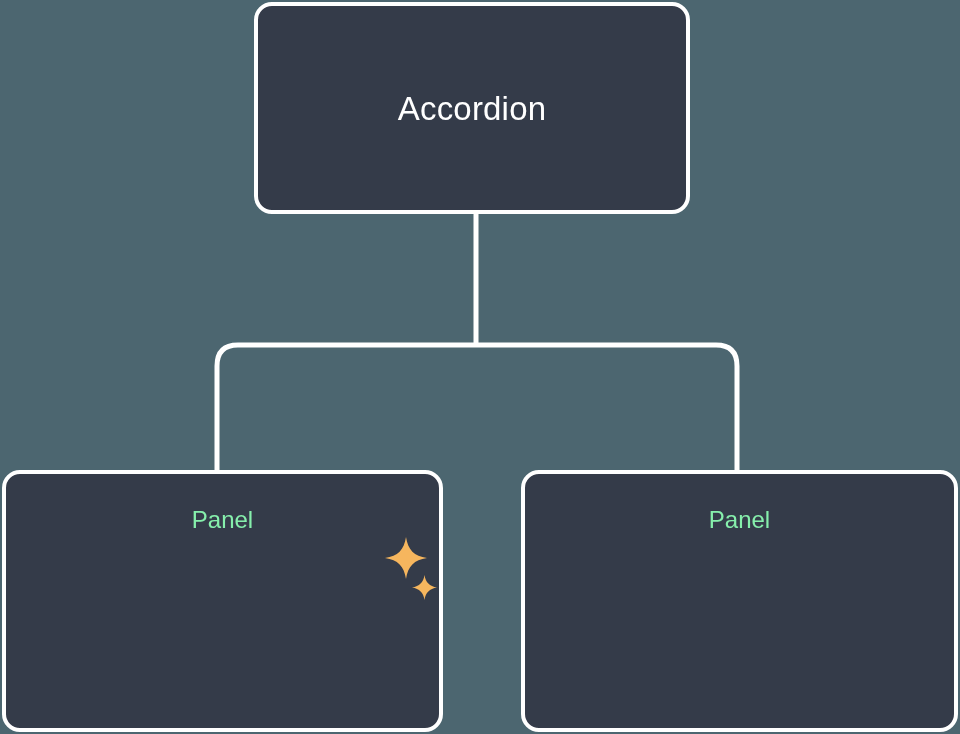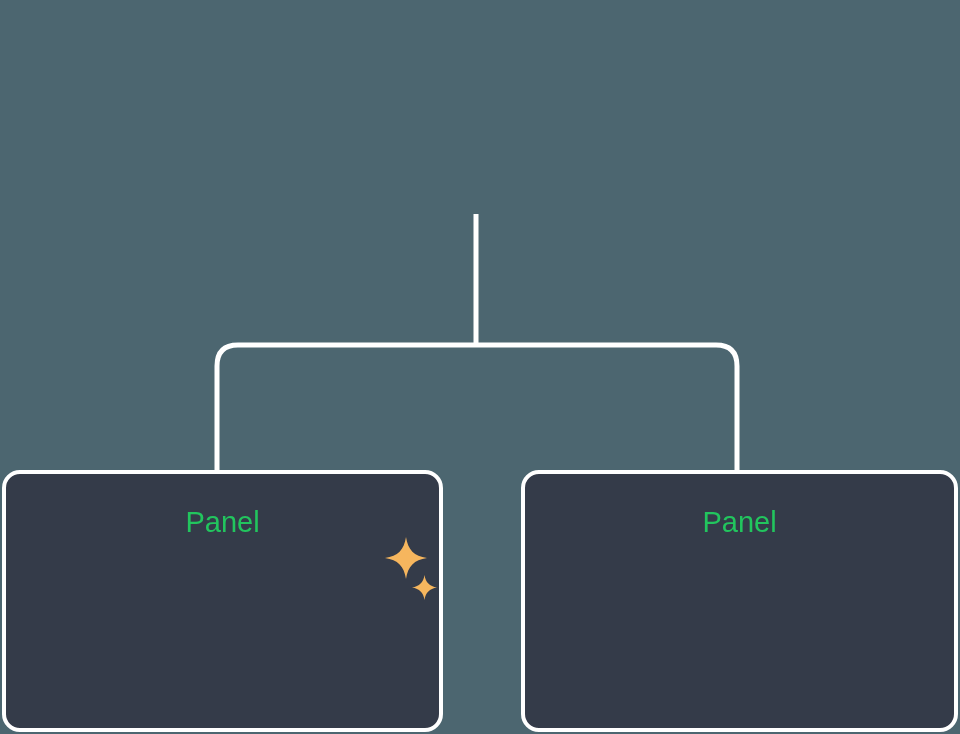--- a/index.html
+++ b/index.html
@@ -61,22 +61,22 @@
   .node-panel {
     top: 470px;
     height: 262px;
     padding-top: 34px;
     overflow: hidden;
   }
   .node-panel-left  { left: 2px;   width: 441px; }
   .node-panel-right { left: 521px; width: 437px; }
 
   .node-title-panel {
-    color: #22c55e;
-    font-size: 29px;
+    color: #86efac;
+    font-size: 24px;
     font-weight: 400;
     line-height: 1;
     margin-bottom: 0;
   }
 
   
   .pill {
     position: absolute;
     box-sizing: border-box;
     display: flex;
@@ -150,20 +150,23 @@
 </head>
 <body>
 
 <div class="stage">
 
   <svg class="connectors" viewBox="0 0 960 734" aria-hidden="true">
     <path d="M 476 214 L 476 345" fill="none" stroke="#ffffff" stroke-width="5"></path>
     <path d="M 217 472 L 217 366 Q 217 345 238 345 L 716 345 Q 737 345 737 366 L 737 472" fill="none" stroke="#ffffff" stroke-width="5" stroke-linecap="butt"></path>
   </svg>
 
+  <div class="node node-root">
+    <span class="node-title-root">Accordion</span>
+  </div>
 
   <div class="node node-panel node-panel-left">
     <span class="node-title-panel">Panel</span>
   </div>
 
   <div class="pill pill-highlight pill-left">
     <span class="pill-cell pill-key">isActive</span>
     <span class="pill-cell pill-val">true</span>
   </div>
 

